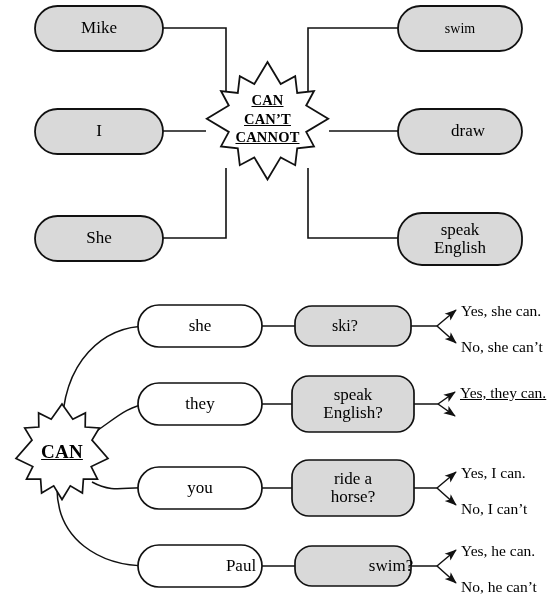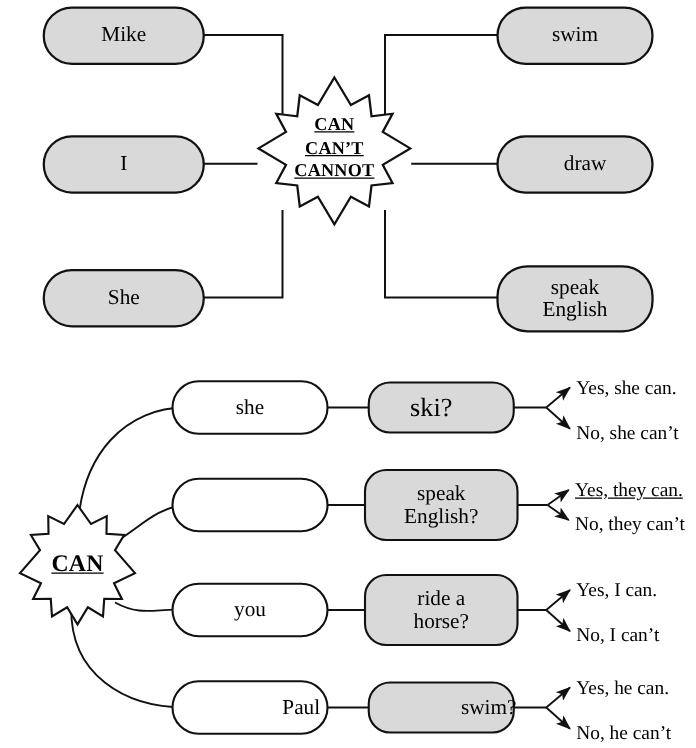--- a/index.html
+++ b/index.html
@@ -86,21 +86,21 @@
     <polygon points="267.5,62 280.7,84.0 295.2,76.2 297.2,93.0 314.0,91.0 306.2,105.5
                      328.2,118.7 306.2,131.9 314.0,146.4 297.2,148.4 295.2,165.2 280.7,157.4
                      267.5,179.4 254.3,157.4 239.8,165.2 237.8,148.4 221.0,146.4 228.8,131.9
                      206.8,118.7 228.8,105.5 221.0,91.0 237.8,93.0 239.8,76.2 254.3,84.0" fill="#ffffff" stroke="#111111" stroke-width="1.8" stroke-linejoin="miter"></polygon>
   </svg>
 
   <div class="node-label" style="left:35px; top:6px; width:128px; height:45px; font-size:17px;">Mike</div>
   <div class="node-label" style="left:35px; top:109px; width:128px; height:45px; font-size:17px;">I</div>
   <div class="node-label" style="left:35px; top:216px; width:128px; height:45px; font-size:17px;">She</div>
 
-  <div class="node-label" style="left:398px; top:6px; width:124px; height:45px; font-size:17px;">swim</div>
+  <div class="node-label" style="left:398px; top:6px; width:124px; height:45px; font-size:14px;">swim</div>
   <div class="node-label" style="left:398px; top:109px; width:140px; height:45px; font-size:17px;">draw</div>
   <div class="node-label" style="left:398px; top:213px; width:124px; height:52px; font-size:17px;">speak
 English</div>
 
   <div class="star-label" style="left:207px; top:86px; width:121px; height:66px; font-size:14.5px;">
     <span>CAN</span>
     <span>CAN’T</span>
     <span>CANNOT</span>
   </div>
 
@@ -152,35 +152,35 @@
                      108.0,458.5 91.2,466.6 97.5,479.2 83.4,479.0 82.4,493.1 70.3,485.8
                      62.0,499.5 53.7,485.8 41.6,493.1 40.6,479.0 26.5,479.2 32.8,466.6
                      16.0,458.5 32.0,440.1 24.7,428.0 38.8,427.0 38.6,412.9 51.2,419.2" fill="#ffffff" stroke="#111111" stroke-width="1.7" stroke-linejoin="miter"></polygon>
   </svg>
 
   <div class="star-label" style="left:16px; top:404px; width:92px; height:96px; font-size:19px;">
     <span>CAN</span>
   </div>
 
   <div class="node-label" style="left:138px; top:305px; width:124px; height:42px; font-size:17px;">she</div>
+  <div class="node-label" style="left:138px; top:383px; width:124px; height:42px; font-size:17px;">they</div>
   <div class="node-label" style="left:138px; top:467px; width:124px; height:42px; font-size:17px;">you</div>
   <div class="node-label" style="left:138px; top:545px; width:124px; height:42px; font-size:17px;padding-left:41px;">Paul</div>
 
-  <div class="node-label" style="left:295px; top:306px; width:100px; height:40px; font-size:21px;">ski?</div>
+  <div class="node-label" style="left:295px; top:306px; width:100px; height:40px; font-size:16px;">ski?</div>
   <div class="node-label" style="left:292px; top:376px; width:122px; height:56px; font-size:17px;">speak
 English?</div>
   <div class="node-label" style="left:292px; top:460px; width:122px; height:56px; font-size:17px;">ride a
 horse?</div>
   <div class="node-label" style="left:295px; top:546px; width:116px; height:40px; font-size:17px;margin-left:38px;">swim?</div>
 
   <div class="answer-label" style="left:461px; top:303px; font-size:15.5px;">Yes, she can.</div>
   <div class="answer-label" style="left:461px; top:339px; font-size:15.5px;">No, she can’t</div>
 
   <div class="answer-label" style="left:460px; top:385px; font-size:15.5px;text-decoration:underline;">Yes, they can.</div>
-  <div class="answer-label" style="left:460px; top:412px; font-size:15.5px;">No, they can’t</div>
 
   <div class="answer-label" style="left:461px; top:465px; font-size:15.5px;">Yes, I can.</div>
   <div class="answer-label" style="left:461px; top:501px; font-size:15.5px;">No, I can’t</div>
 
   <div class="answer-label" style="left:461px; top:543px; font-size:15.5px;">Yes, he can.</div>
   <div class="answer-label" style="left:461px; top:579px; font-size:15.5px;">No, he can’t</div>
 
 </div>
 
 </body></html>

